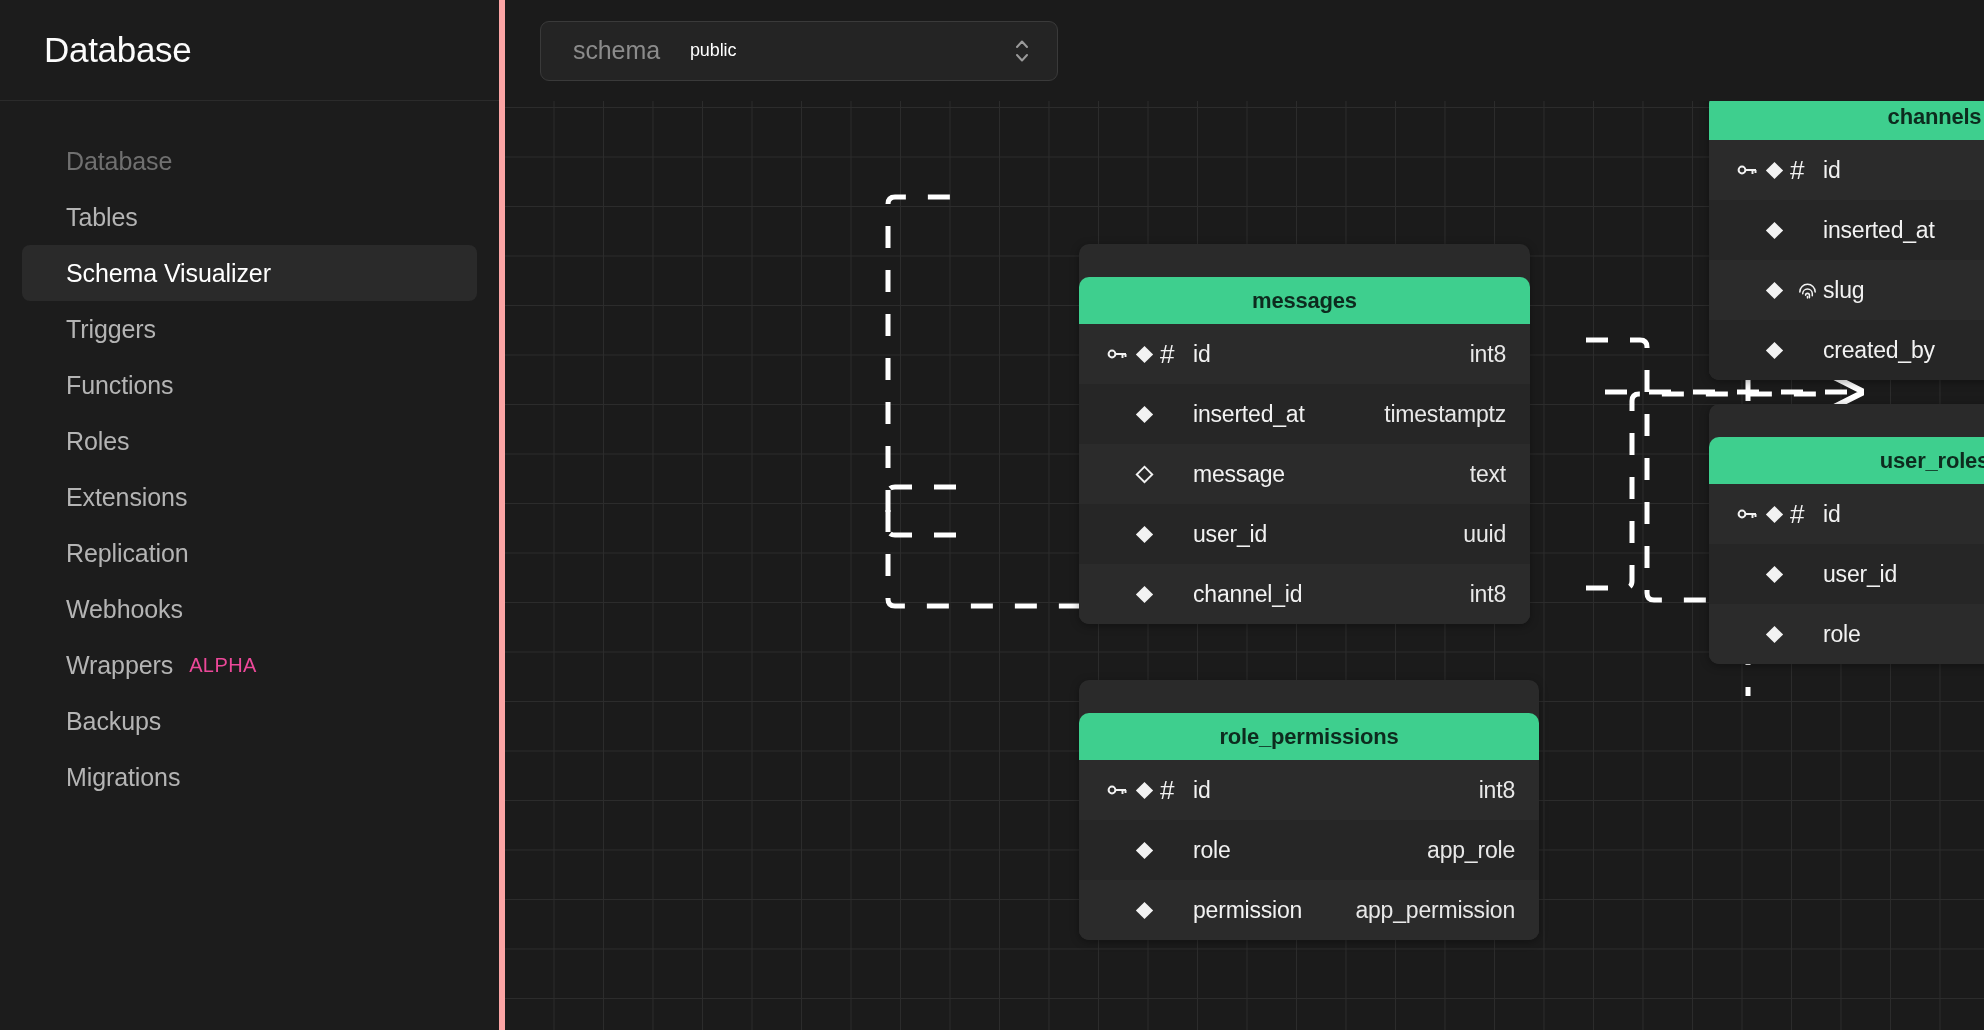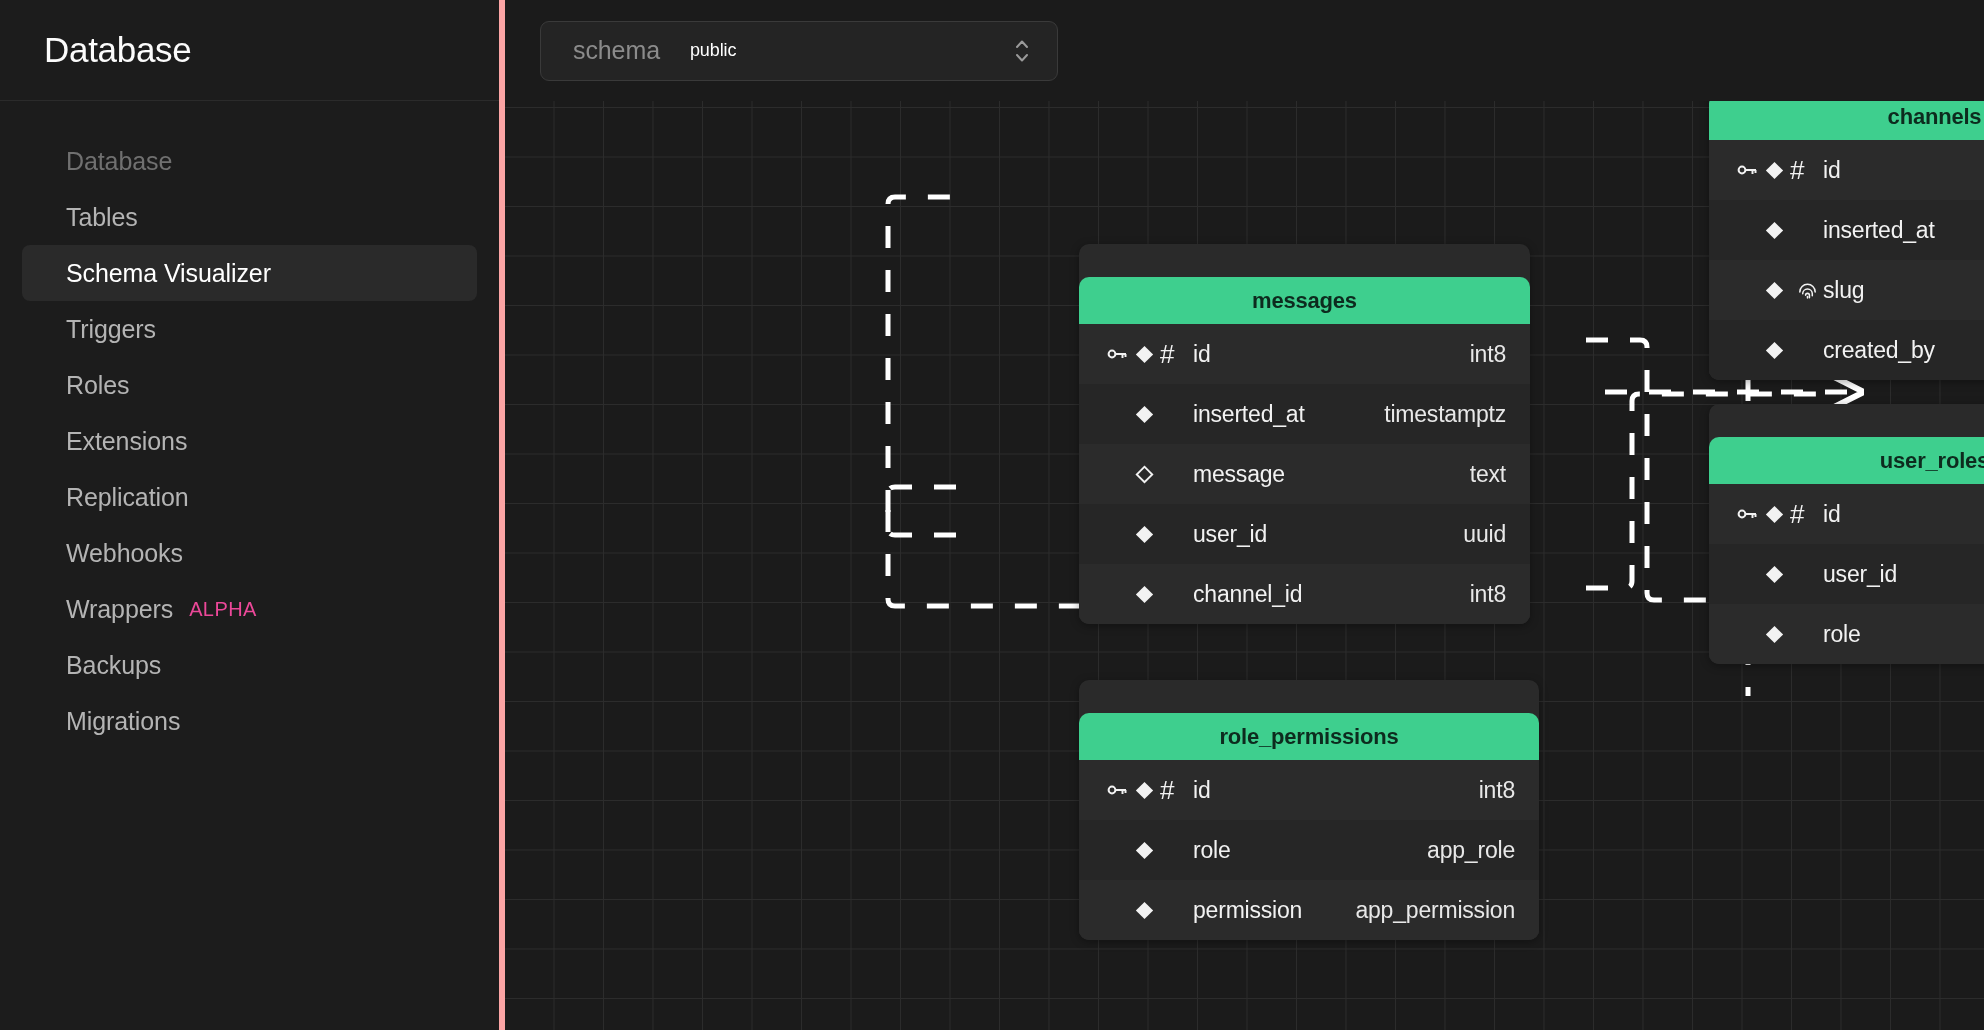--- a/index.html
+++ b/index.html
@@ -261,20 +261,23 @@
       </div>
 
       <div class="nav-item active">
         <span>Schema Visualizer</span>
       </div>
 
       <div class="nav-item">
         <span>Triggers</span>
       </div>
 
+      <div class="nav-item">
+        <span>Functions</span>
+      </div>
 
       <div class="nav-item">
         <span>Roles</span>
       </div>
 
       <div class="nav-item">
         <span>Extensions</span>
       </div>
 
       <div class="nav-item">

